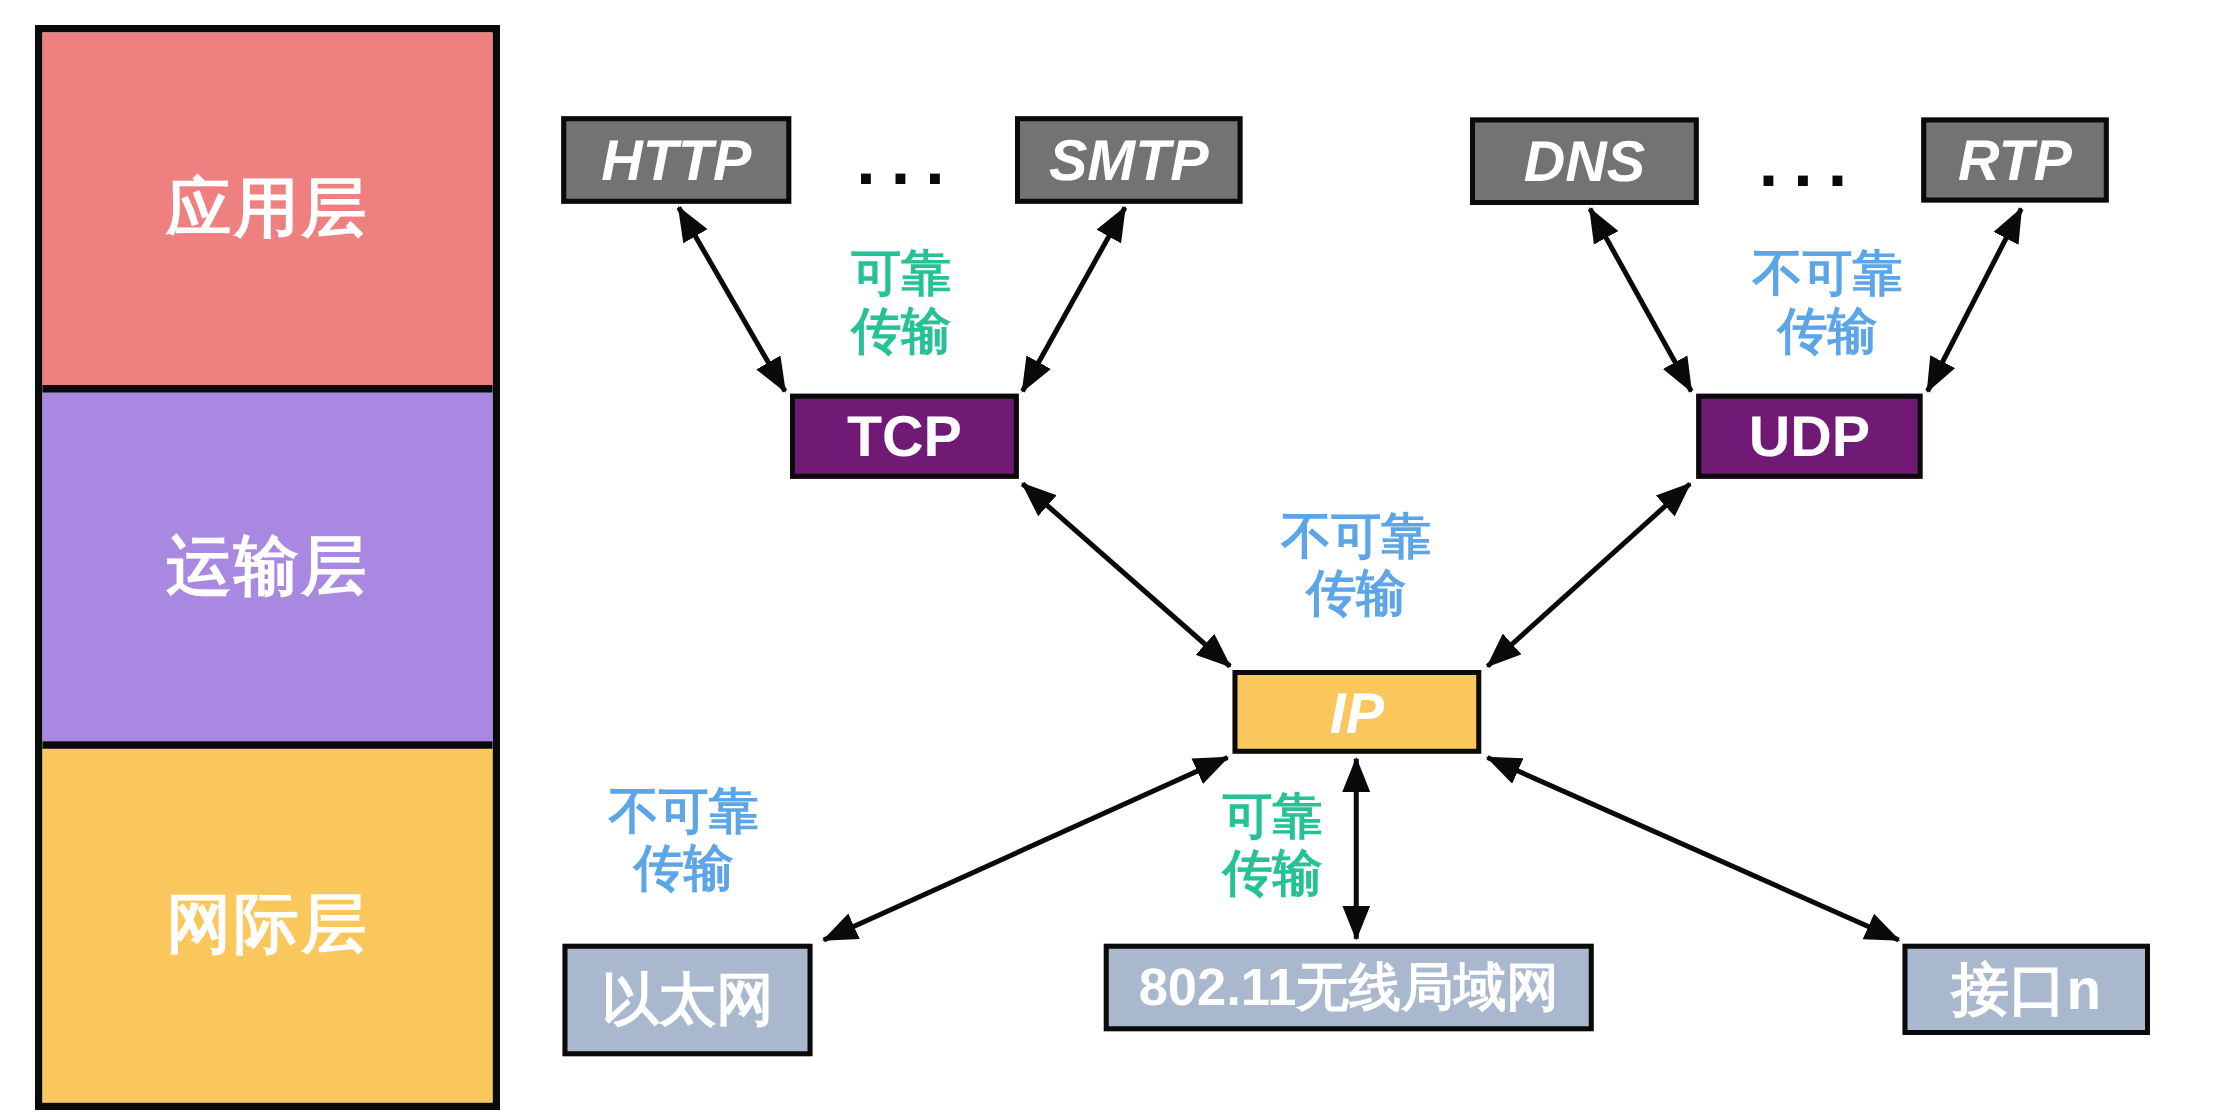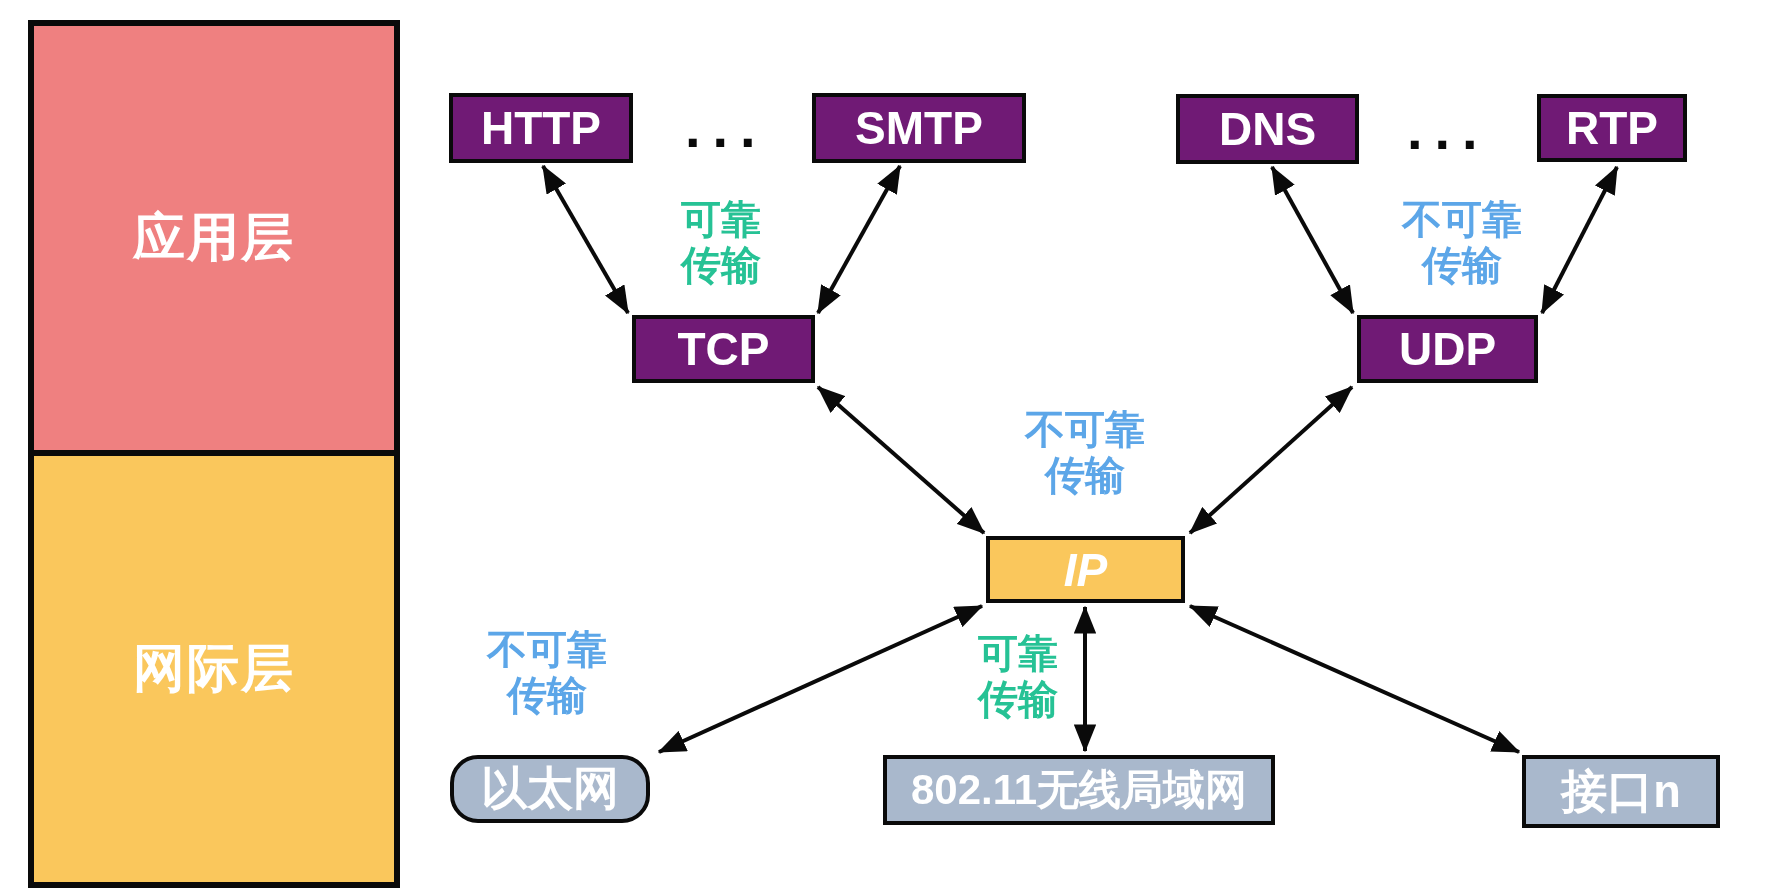--- a/index.html
+++ b/index.html
@@ -25,33 +25,33 @@
   .layer-trans{flex:212 0 0;background:#A888E0;}
   .layer-inet{flex:215 0 0;background:#FAC75C;}
   .layer-netif{flex:225 0 0;background:#A9B8CC;}
 
   
   .pbox{
     position:absolute;border:4px solid #0a0a0a;box-sizing:border-box;
     display:flex;align-items:center;justify-content:center;
     color:#ffffff;font-weight:bold;font-size:46px;
   }
-  .salmon{background:#701a75;}
+  .salmon{background:#737373;font-style:italic;}
   .purple{background:#701a75;}
   .yellow{background:#FAC75C;font-style:italic;}
   .gray{background:#A9B8CC;}
 
   .box-http{left:449px;top:93px;width:184px;height:70px;}
-  .box-smtp{left:812px;top:93px;width:214px;height:70px;}
+  .box-smtp{left:812px;top:93px;width:182px;height:70px;}
   .box-dns{left:1176px;top:94px;width:183px;height:70px;text-align:right;}
   .box-rtp{left:1537px;top:94px;width:150px;height:68px;}
   .box-tcp{left:632px;top:315px;width:183px;height:68px;}
   .box-udp{left:1357px;top:315px;width:181px;height:68px;}
   .box-ip{left:986px;top:536px;width:199px;height:67px;}
-  .box-eth{left:450px;top:755px;width:200px;height:68px;border-radius:28px;}
+  .box-eth{left:450px;top:755px;width:200px;height:90px;}
   .box-wlan{left:883px;top:755px;width:392px;height:70px;font-size:42px;}
   .box-ifn{left:1522px;top:755px;width:198px;height:73px;font-family:Liberation Mono, monospace;}
 
   
   .ann{
     position:absolute;width:200px;text-align:center;
     font-weight:bold;font-size:40px;line-height:1.15;
     white-space:pre-line;
   }
   .green{color:#26C295;}
@@ -89,20 +89,23 @@
     <line x1="1352" y1="387" x2="1190" y2="533" marker-start="url(#ah)" marker-end="url(#ah)"></line>
     <line x1="982" y1="606" x2="659" y2="752" marker-start="url(#ah)" marker-end="url(#ah)"></line>
     <line x1="1085" y1="607" x2="1085" y2="751" marker-start="url(#ah)" marker-end="url(#ah)"></line>
     <line x1="1190" y1="606" x2="1519" y2="752" marker-start="url(#ah)" marker-end="url(#ah)"></line>
   </svg>
 
   <div class="stack">
     <div class="layer layer-app">
         <span>应用层</span>
       </div>
+    <div class="layer layer-trans">
+        <span>运输层</span>
+      </div>
     <div class="layer layer-inet">
         <span>网际层</span>
       </div>
   </div>
 
   <div class="pbox salmon box-http">HTTP</div>
   <div class="pbox salmon box-smtp">SMTP</div>
   <div class="pbox salmon box-dns">DNS</div>
   <div class="pbox salmon box-rtp">RTP</div>
   <div class="pbox purple box-tcp">TCP</div>

